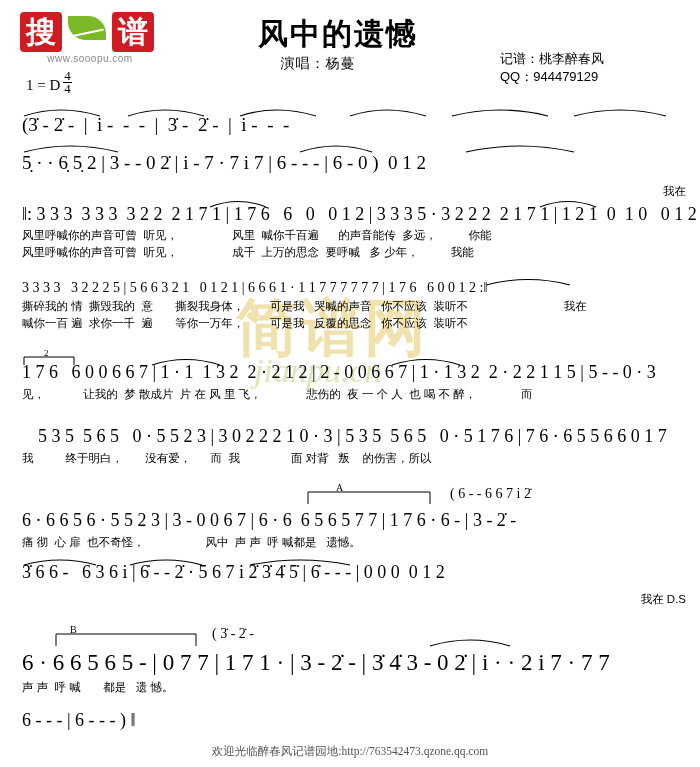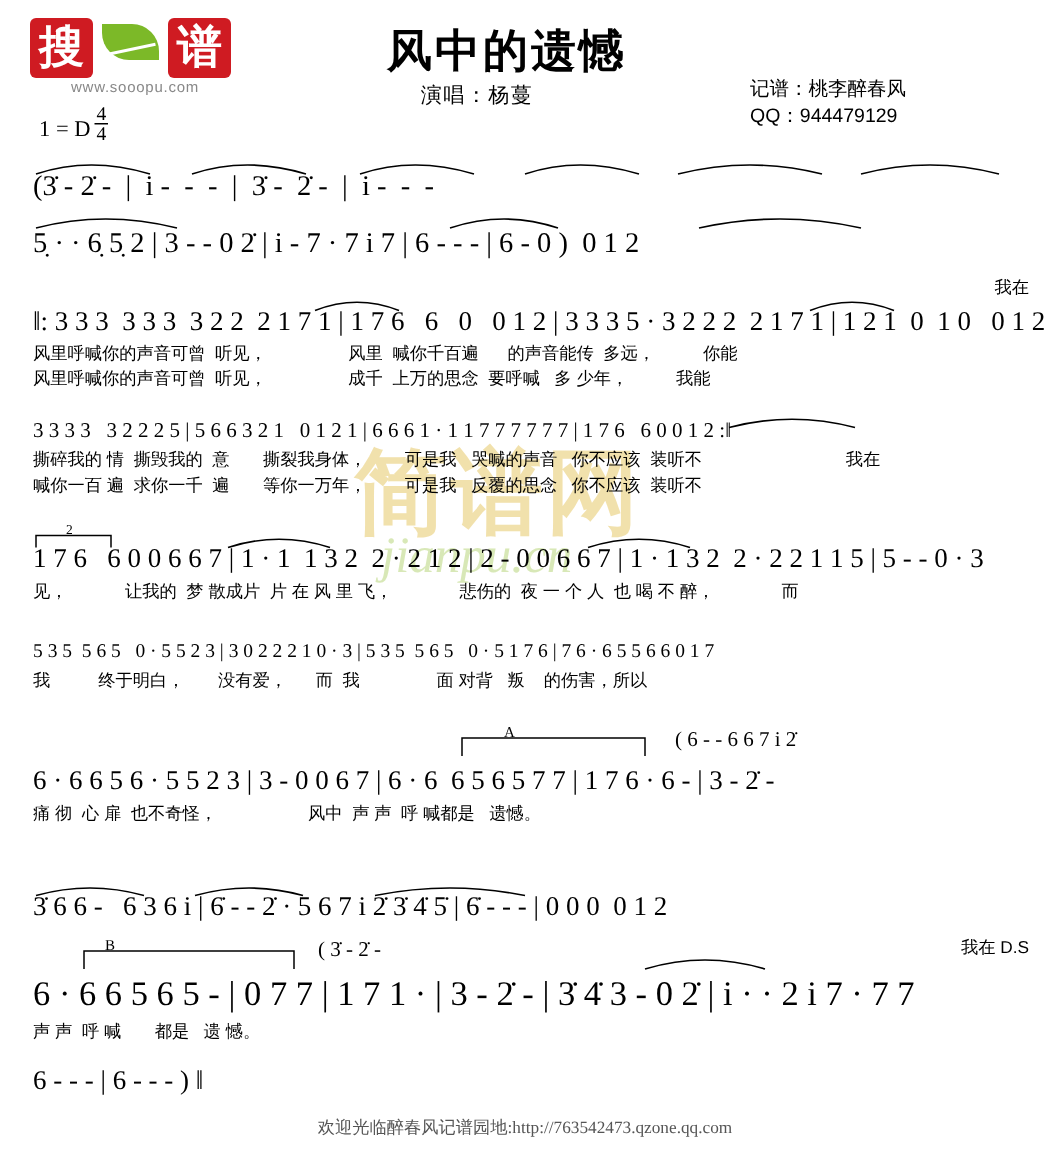--- a/index.html
+++ b/index.html
@@ -176,35 +176,35 @@
       <path d="M24,13 L24,5 L74,5 L74,13" stroke="#000" fill="none" stroke-width="1"></path>
       <text x="44" y="4" font-size="9" font-family="Liberation Serif, serif">2</text>
       <path d="M152,13 Q186,2 220,13" stroke="#000" fill="none" stroke-width="1.1"></path>
       <path d="M392,13 Q426,2 460,13" stroke="#000" fill="none" stroke-width="1.1"></path>
     </svg>
     <div class="notes" style="padding-top:10px;font-size:18px;">1 7 6   6 0 0 6 6 7 | 1 · 1  1 3 2  2 · 2 1 2 | 2 - 0 0 6 6 7 | 1 · 1 3 2  2 · 2 2 1 1 5 | 5 - - 0 · 3</div>
     <div class="lyr" style="margin-top:4px;">见，            让我的  梦 散成片  片 在 风 里 飞，              悲伤的  夜 一 个 人  也 喝 不 醉，              而</div>
   </div>
 
   <div class="line" style="top:420px;">
-    <div class="notes" style="padding-top:6px;font-size:13px;">5 3 5  5 6 5   0 · 5 5 2 3 | 3 0 2 2 2 1 0 · 3 | 5 3 5  5 6 5   0 · 5 1 7 6 | 7 6 · 6 5 5 6 6 0 1 7</div>
+    <div class="notes" style="padding-top:6px;font-size:18px;margin-left:16px;">5 3 5  5 6 5   0 · 5 5 2 3 | 3 0 2 2 2 1 0 · 3 | 5 3 5  5 6 5   0 · 5 1 7 6 | 7 6 · 6 5 5 6 6 0 1 7</div>
     <div class="lyr" style="margin-top:4px;">我          终于明白，       没有爱，      而  我                面 对背   叛    的伤害，所以</div>
   </div>
 
   <div class="line" style="top:482px;">
     <svg class="ov" width="700" height="26">
       <path d="M308,22 L308,10 L430,10 L430,22" stroke="#000" fill="none" stroke-width="1"></path>
       <text x="336" y="9" font-size="10" font-family="Liberation Serif, serif">A</text>
     </svg>
     <div class="notes tiny" style="padding-left:450px;padding-top:4px;font-size:14px;">( 6 - - 6 6 7 i 2̇</div>
     <div class="notes" style="padding-top:8px;font-size:18px;">6 · 6 6 5 6 · 5 5 2 3 | 3 - 0 0 6 7 | 6 · 6  6 5 6 5 7 7 | 1 7 6 · 6 - | 3 - 2̇ -</div>
     <div class="lyr" style="margin-top:4px;">痛 彻  心 扉  也不奇怪，                   风中  声 声  呼 喊都是   遗憾。</div>
   </div>
 
-  <div class="line" style="top:586px;">
+  <div class="line" style="top:554px;">
     <svg class="ov" width="700" height="14">
       <path d="M24,11 Q60,1 96,11" stroke="#000" fill="none" stroke-width="1.1"></path>
       <path d="M130,11 Q166,1 202,11" stroke="#000" fill="none" stroke-width="1.1"></path>
       <path d="M250,11 Q300,1 350,11" stroke="#000" fill="none" stroke-width="1.1"></path>
     </svg>
     <div class="notes" style="padding-top:8px;font-size:18px;">3̇ 6 6 -   6 3 6 i | 6̇ - - 2̇ · 5 6 7 i 2̇ 3̇ 4̇ 5̇ | 6̇ - - - | 0 0 0  0 1 2</div>
     <div class="rightnote" style="top:38px;">我在  D.S</div>
   </div>
 
   <div class="line" style="top:624px;">

